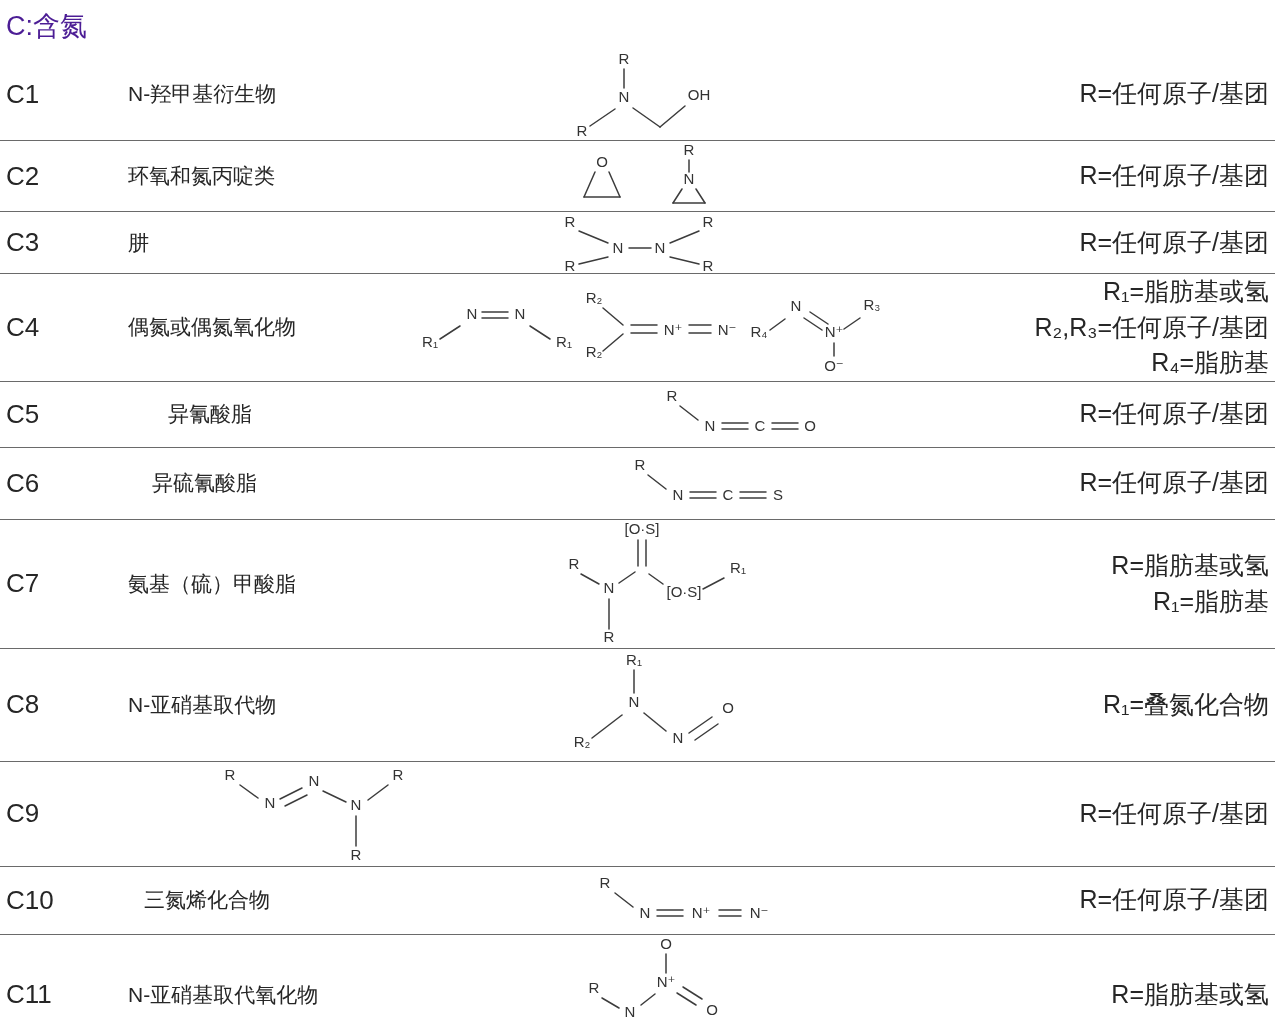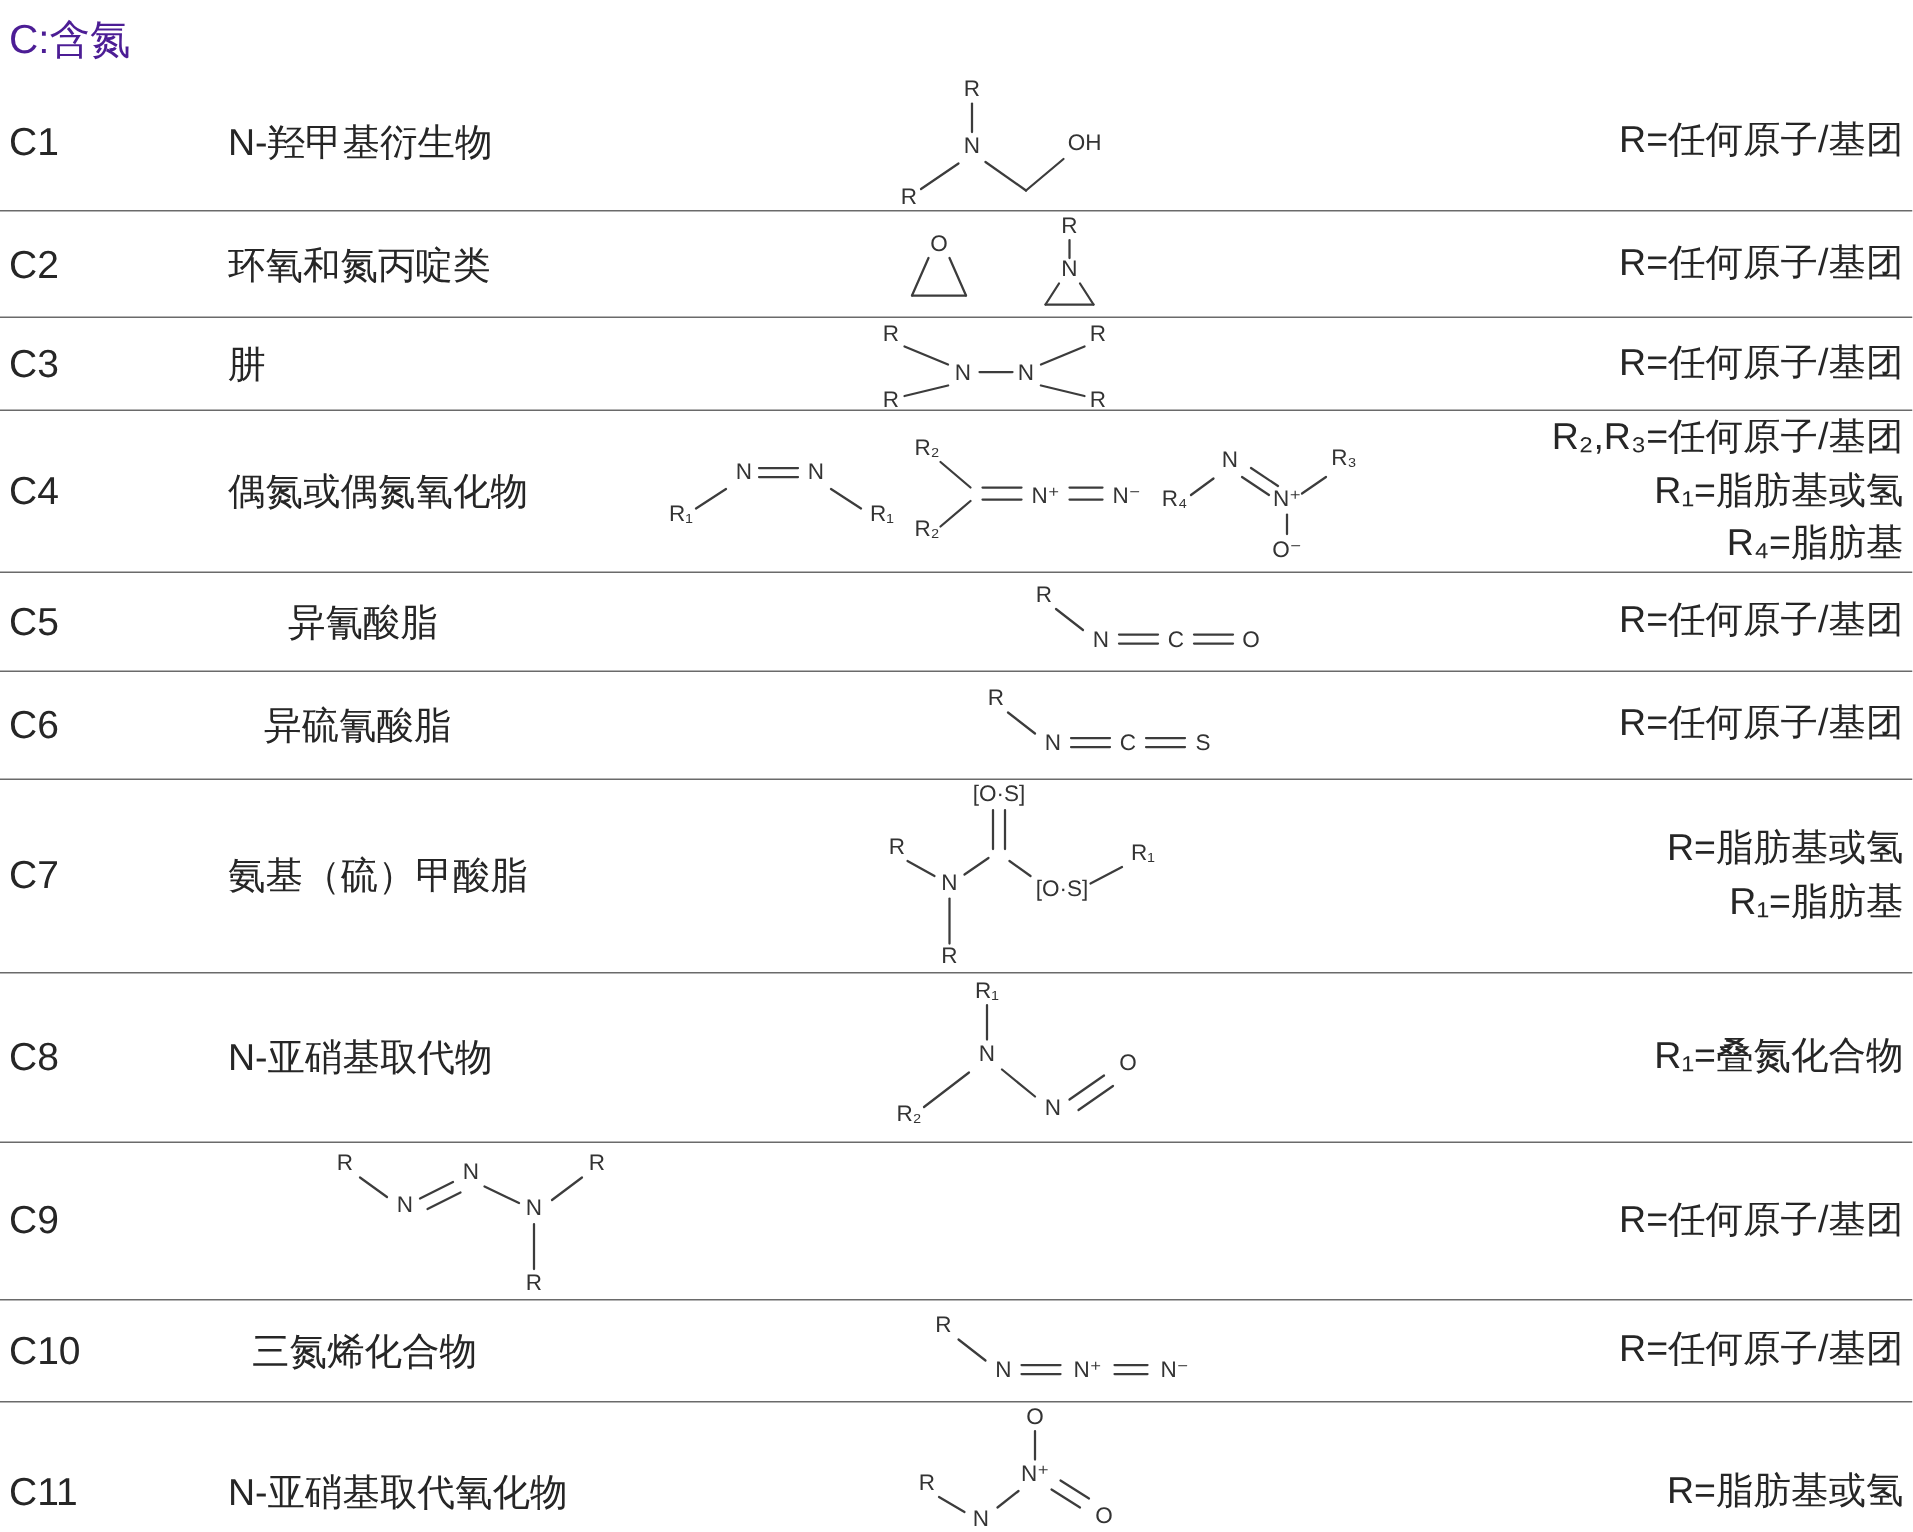--- a/index.html
+++ b/index.html
@@ -22,23 +22,22 @@
   }
   .cell { box-sizing:border-box; }
   .cell.id {
     width:128px;
     padding-left:6px;
     font-size:26px;
     flex:0 0 auto;
   }
   .cell.name {
     width:322px;
-    font-size:25px;
+    font-size:21px;
     flex:0 0 auto;
-    margin-left:24px;
   }
   .cell.structure {
     width:398px;
     flex:0 0 auto;
     display:flex;
     justify-content:center;
     align-items:center;
     overflow:visible;
   }
   .cell.notes {
@@ -184,22 +183,22 @@
         <text x="259" y="58">N⁺</text>
         <text x="313" y="58">N⁻</text>
         <text x="345" y="60">R₄</text>
         <text x="382" y="34">N</text>
         <text x="420" y="60">N⁺</text>
         <text x="458" y="33">R₃</text>
         <text x="420" y="94">O⁻</text>
       </svg>
     </div>
     <div class="cell notes">
+      <div>R₁=脂肪基或氢</div>
       <div>R₂,R₃=任何原子/基团</div>
-      <div>R₁=脂肪基或氢</div>
       <div>R₄=脂肪基</div>
     </div>
   </div>
 
   <div class="trow r5">
     <div class="cell id">C5</div>
     <div class="cell name">异氰酸脂</div>
     <div class="cell structure">
       <svg width="230" height="58" viewBox="0 0 230 58">
         <g>

